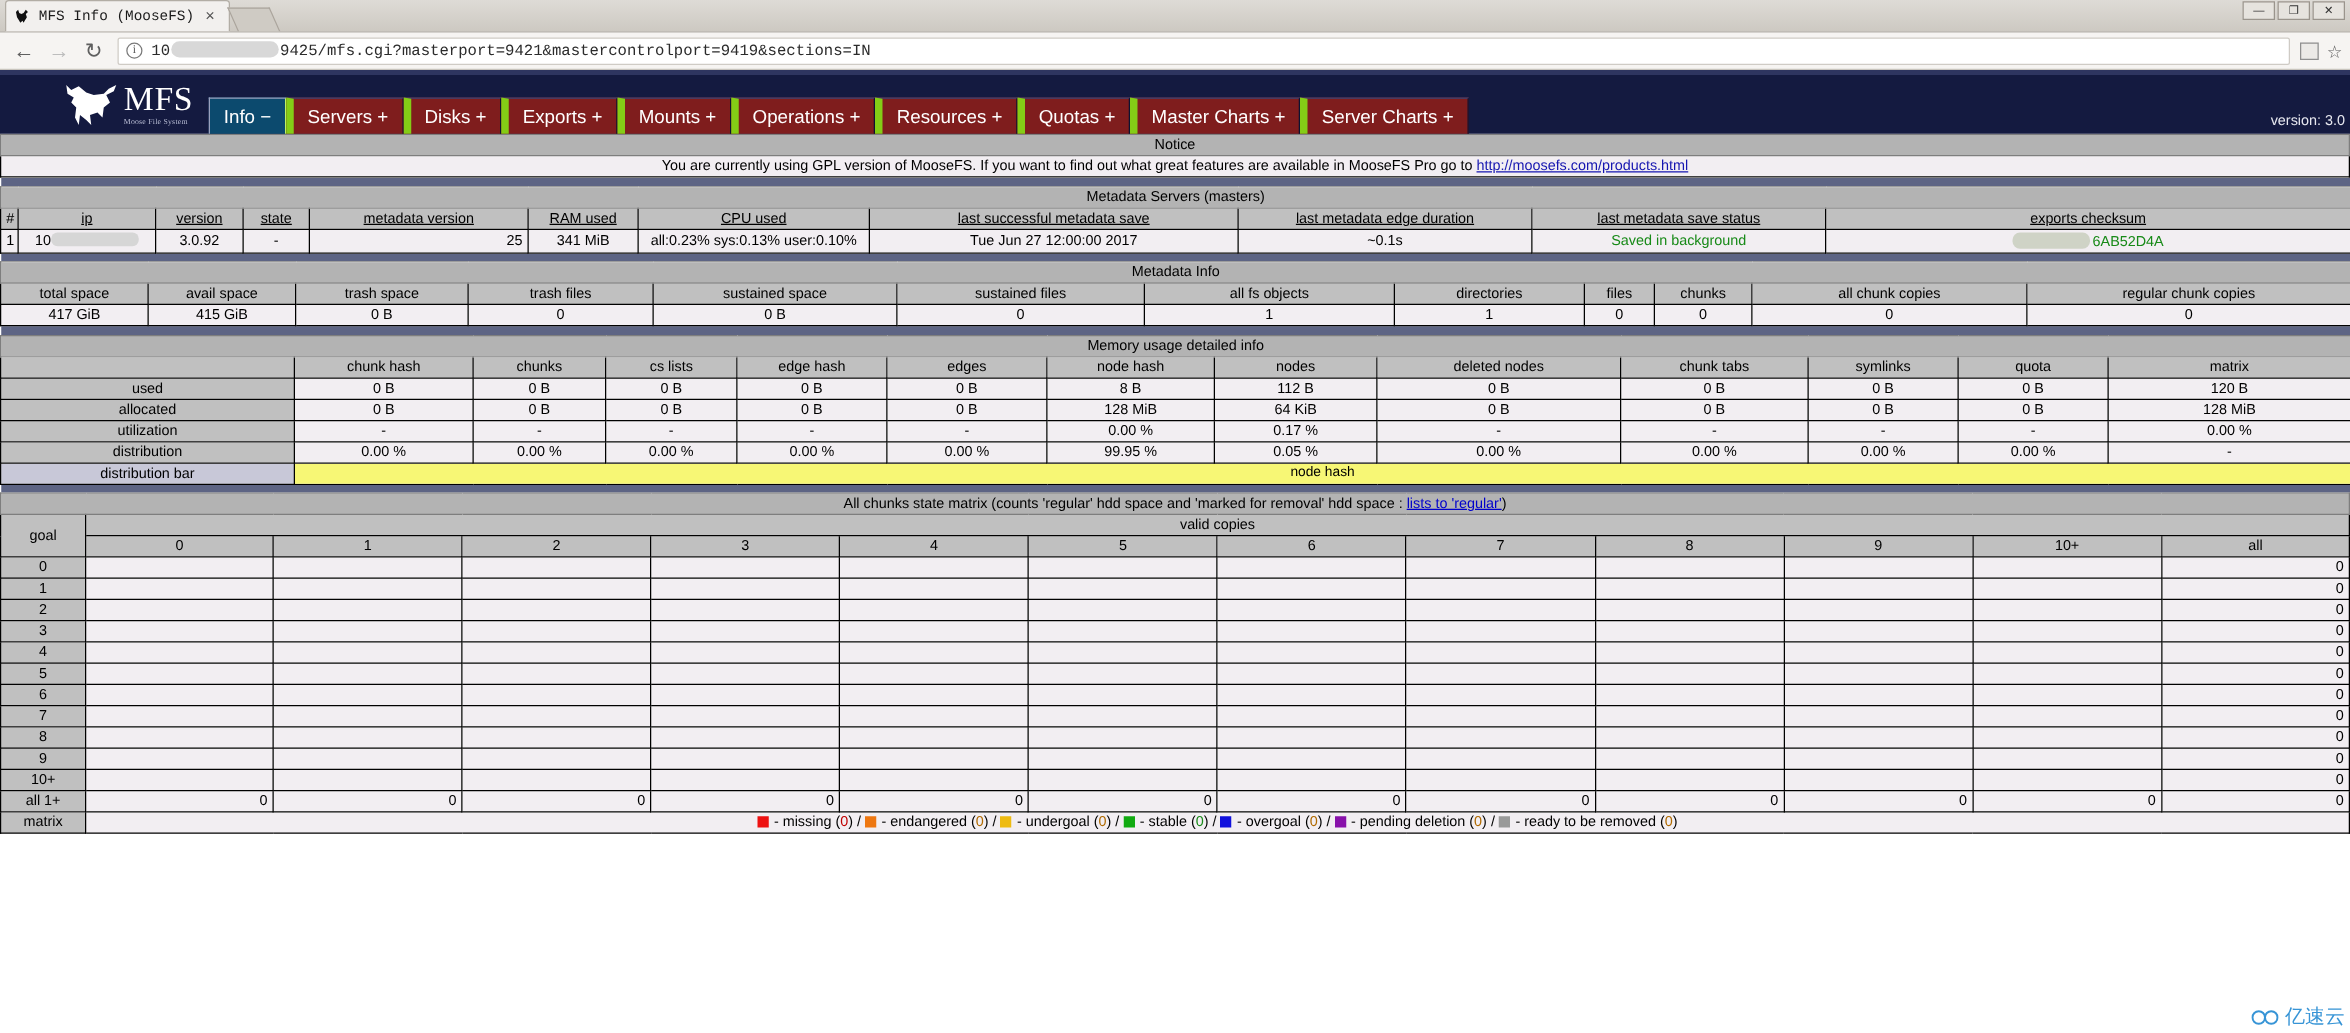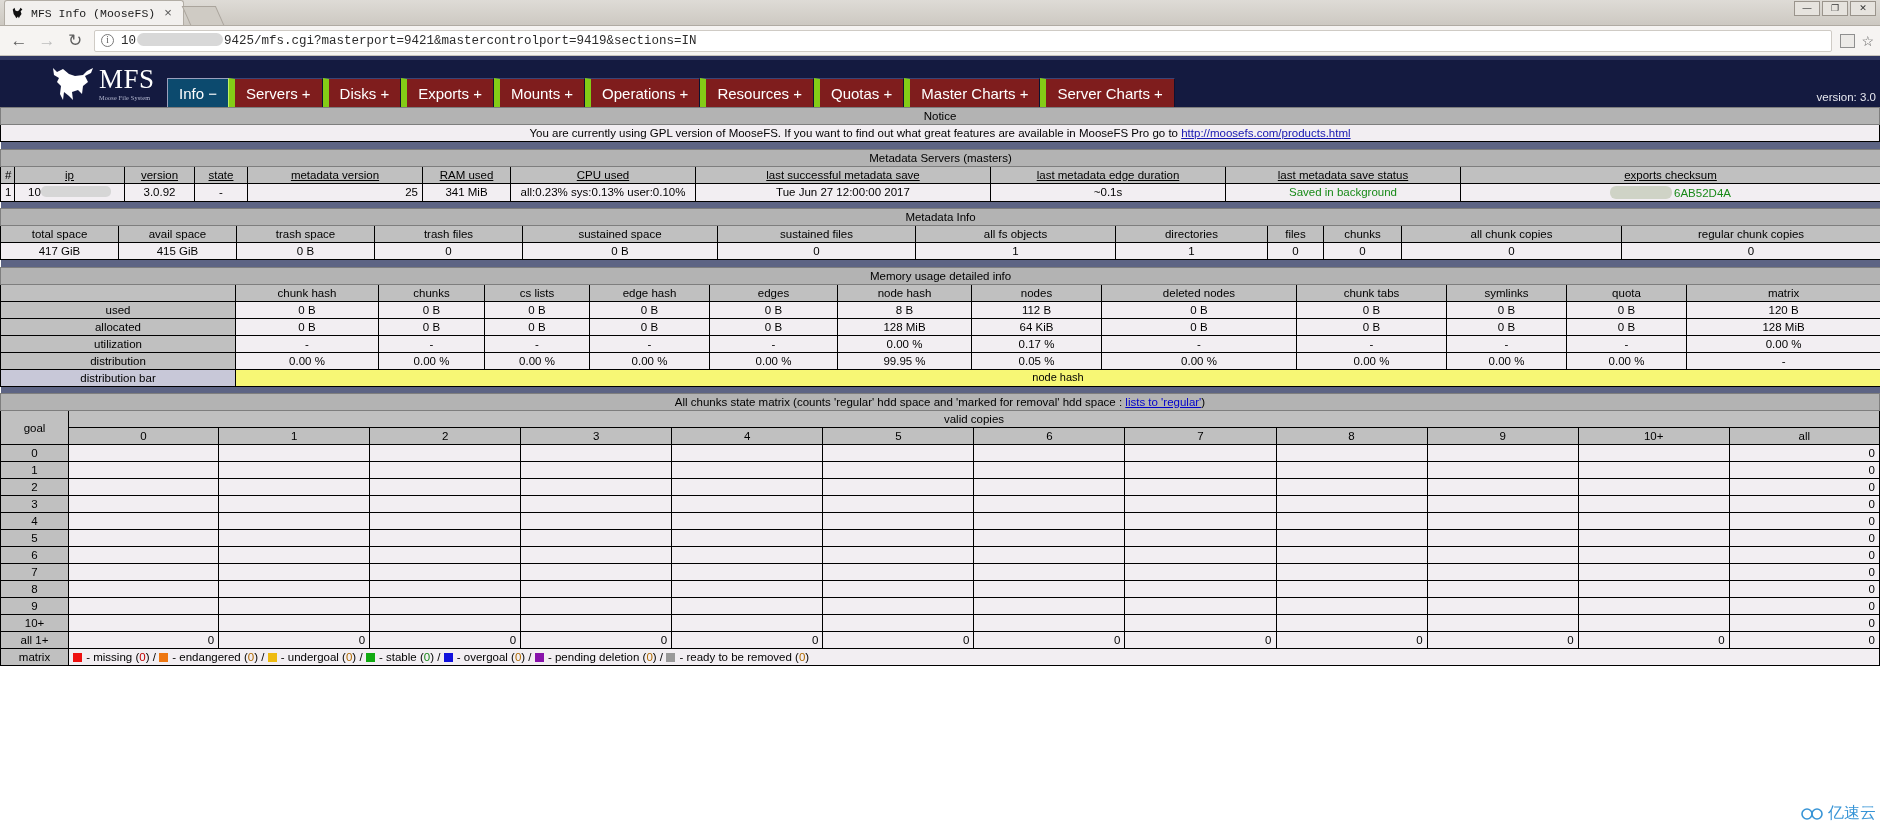--- a/index.html
+++ b/index.html
@@ -288,21 +288,21 @@
   }
   .sw-key {
     display: inline-block;
     width: 9px; height: 9px;
     vertical-align: -1px;
     margin-right: 1px;
   }
   .legend-val { color: #b06a00; }
   .legend-val.red { color: #c00000; }
   .legend-val.grn { color: #188a18; }
-  .legend-line { text-align: left; font-size: 11.5px; }
+  .legend-line { text-align: center; font-size: 11.5px; }
 
   .watermark {
     position: absolute;
     right: 4px;
     bottom: 2px;
     display: flex;
     align-items: center;
     gap: 5px;
     color: #2d8fd4;
     font-size: 16px;

